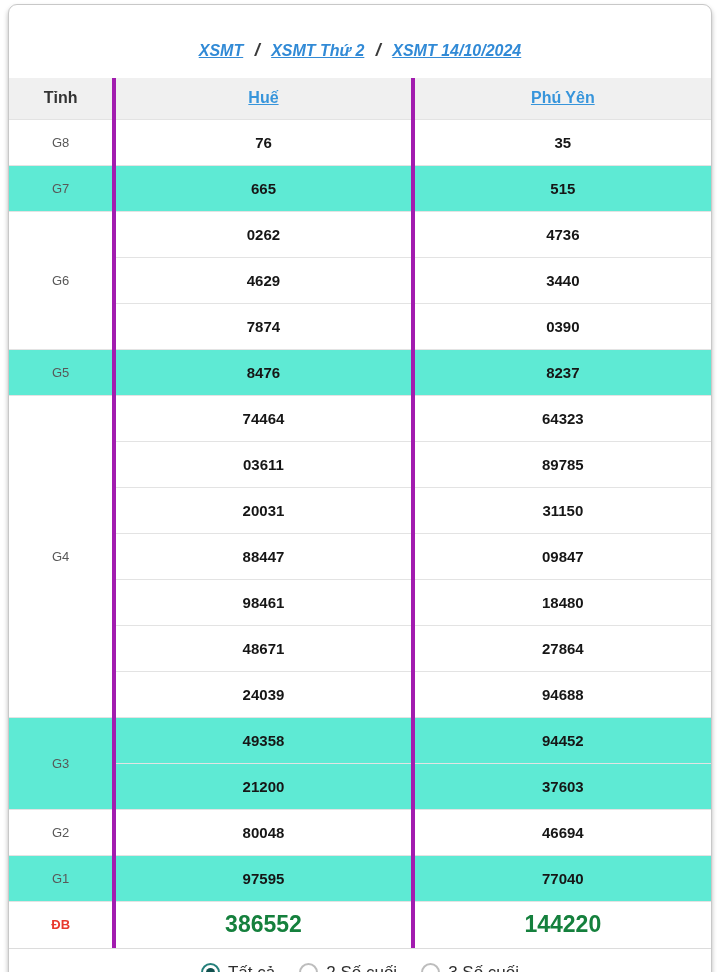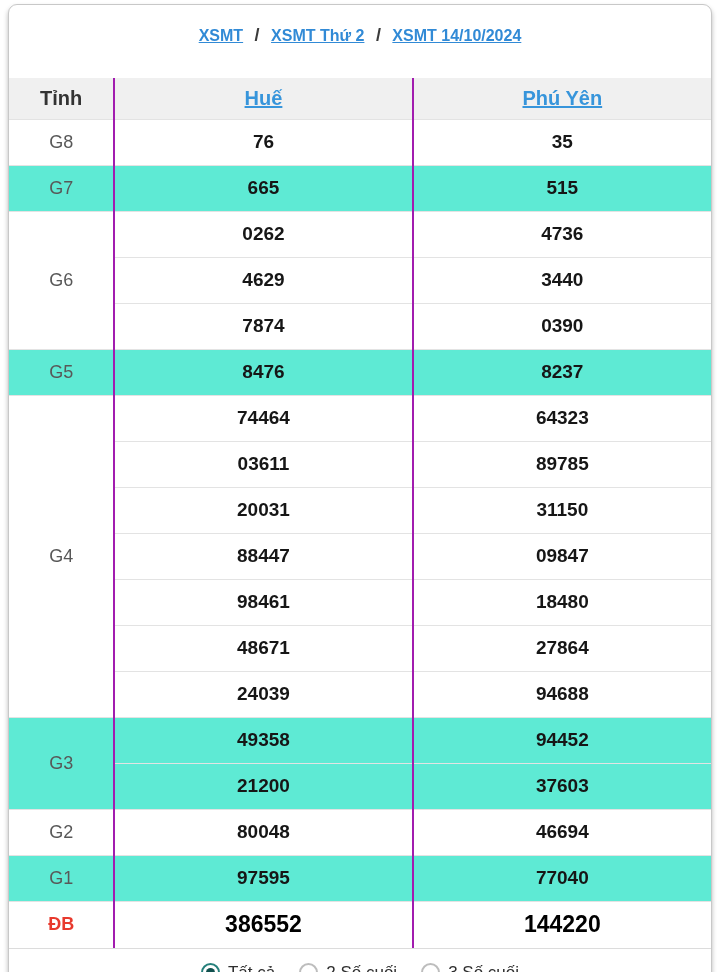--- a/index.html
+++ b/index.html
@@ -18,79 +18,80 @@
     overflow: hidden;
   }
   .card-head { height: 73px; padding-top: 11px; text-align: center; }
   .title {
     color: #cb4242;
     font-size: 18px;
     font-weight: 700;
     letter-spacing: 0.2px;
   }
   .breadcrumb {
-    margin-top: 9px;
+    margin-top: 24px;
     font-size: 16px;
     font-weight: 700;
     color: #333333;
+    font-style: italic;
   }
   .breadcrumb a {
     color: #318ad6;
     text-decoration: underline;
     cursor: pointer;
   }
   .breadcrumb .sep {
     display: inline-block;
     margin: 0 7px;
     color: #3a3a3a;
     font-size: 18px;
   }
   table.results {
     width: 100%;
     border-collapse: collapse;
     table-layout: fixed;
   }
   col.c-label { width: 15%; }
   col.c-prov  { width: 42.5%; }
   .results th, .results td {
-    border-left: 2px solid #a21caf;
+    border-left: 4px solid #a21caf;
     border-top: 1px solid #e3e3e3;
     text-align: center;
     vertical-align: middle;
   }
   .results th:first-child, .results td.lbl { border-left: none; }
   .results thead th { border-top: none; }
   .results thead th {
     height: 41px;
     background: #f0f0f0;
-    font-size: 20px;
+    font-size: 16px;
     font-weight: 700;
     color: #333333;
   }
   .results thead th a {
     color: #3795db;
     text-decoration: underline;
     cursor: pointer;
   }
   .results td { height: 46px; background: #ffffff; }
   .results tr.shade td { background: #5eead4; }
   td.lbl {
     color: #585858;
-    font-size: 18px;
+    font-size: 13px;
     font-weight: 400;
     margin-left: 36px;
   }
   td.num {
     color: #161616;
-    font-size: 19px;
+    font-size: 15px;
     font-weight: 700;
   }
   tr.special td { height: 47px; }
   tr.special td.lbl { color: #e8392d; font-weight: 700; }
-  tr.special td.num { color: #000000; font-size: 23px; }
+  tr.special td.num { color: #15803d; font-size: 23px; }
   .card-foot {
     height: 48px;
     border-top: 1px solid #dcdcdc;
     display: flex;
     align-items: center;
     justify-content: center;
     gap: 24px;
   }
   .radio-opt {
     display: flex;

